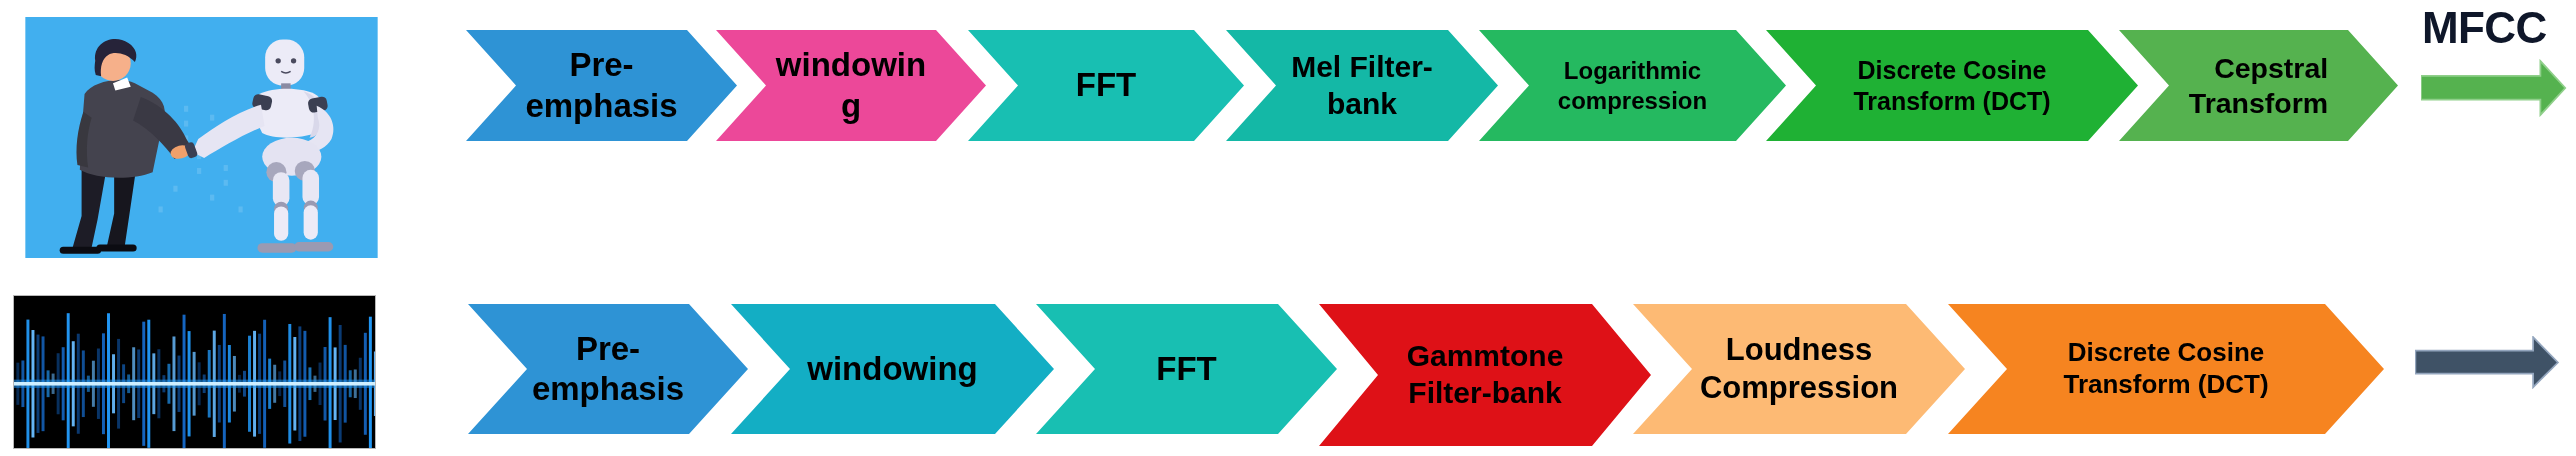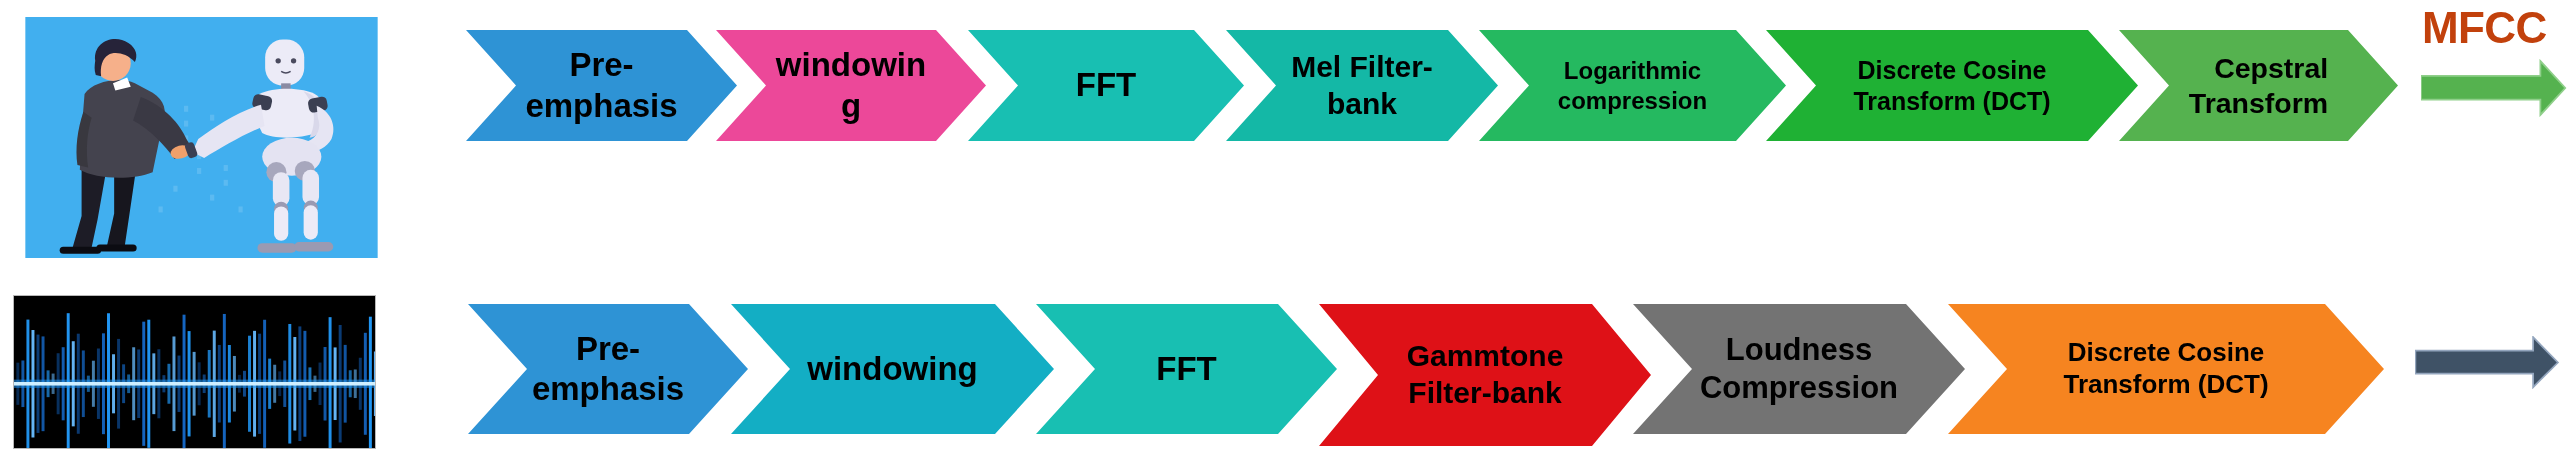--- a/index.html
+++ b/index.html
@@ -10,21 +10,21 @@
   .illus { position:absolute; overflow:hidden; }
   #img-handshake { left:25px; top:16.6px; width:353px; height:241px; }
   #img-waveform  { left:13px; top:295px; width:363px; height:154px; border:0.6px solid #b8b8b8; background:#000; }
 
   .chevron { position:absolute; display:flex; align-items:center; justify-content:center;
              text-align:center; font-weight:700; color:#000; line-height:1.22;
              white-space:pre-line; }
   .row-mfcc .chevron { clip-path: polygon(0 0, calc(100% - 50px) 0, 100% 50%, calc(100% - 50px) 100%, 0 100%, 50px 50%); }
   .row-gfcc .chevron { clip-path: polygon(0 0, calc(100% - 59px) 0, 100% 50%, calc(100% - 59px) 100%, 0 100%, 59px 50%); }
 
-  .result-label { position:absolute; font-weight:800; font-size:44px; color:#c2410c;
+  .result-label { position:absolute; font-weight:800; font-size:44px; color:#0f172a;
                   letter-spacing:-0.6px; line-height:1; }
   #mfcc-label { left:2422px; top:6px; }
   #gfcc-label { left:2418px; top:280px; }
   .result-arrow { position:absolute; }
   #mfcc-arrow { left:2421px; top:59px; }
   #gfcc-arrow { left:2415px; top:336px; }
 </style>
 </head>
 <body>
 
@@ -188,21 +188,21 @@
 Transform</span></div>
     </div>
 
   <div class="row-gfcc" id="row-gfcc">
       <div class="chevron" style="left: 468px; top: 304px; width: 280px; height: 130px; background: rgb(46, 147, 213); font-size: 33px;"><span>Pre-
 emphasis</span></div>
       <div class="chevron" style="left: 731px; top: 304px; width: 323px; height: 130px; background: rgb(19, 174, 196); font-size: 33px;"><span>windowing</span></div>
       <div class="chevron" style="left: 1036px; top: 304px; width: 301px; height: 130px; background: rgb(24, 191, 178); font-size: 33px;"><span>FFT</span></div>
       <div class="chevron" style="left: 1319px; top: 304px; width: 332px; height: 142px; background: rgb(222, 17, 23); font-size: 30px;"><span>Gammtone
 Filter-bank</span></div>
-      <div class="chevron" style="left: 1633px; top: 304px; width: 332px; height: 130px; background: #737373; font-size: 31px;"><span>Loudness
+      <div class="chevron" style="left: 1633px; top: 304px; width: 332px; height: 130px; background: #fdba74; font-size: 31px;"><span>Loudness
 Compression</span></div>
       <div class="chevron" style="left: 1948px; top: 304px; width: 436px; height: 130px; background: rgb(246, 132, 32); font-size: 26px;"><span>Discrete Cosine
 Transform (DCT)</span></div>
     </div>
 
   <div class="result-label" id="mfcc-label">MFCC</div>
   <svg class="result-arrow" id="mfcc-arrow" width="146" height="58" viewBox="0 0 247 97">
     <polygon points="0,28 202,28 202,3 244,48.5 202,94 202,68 0,68" fill="#55B24F" stroke="#8FCF8A" stroke-width="3"></polygon>
   </svg>
 

